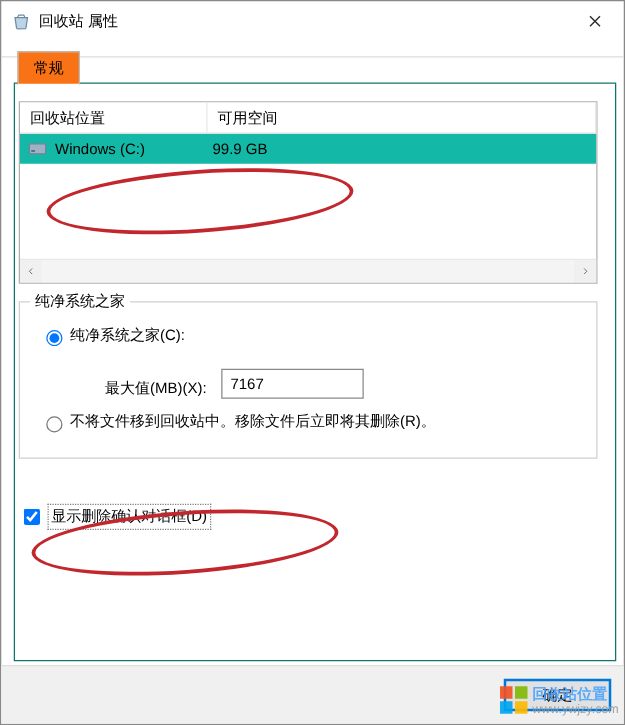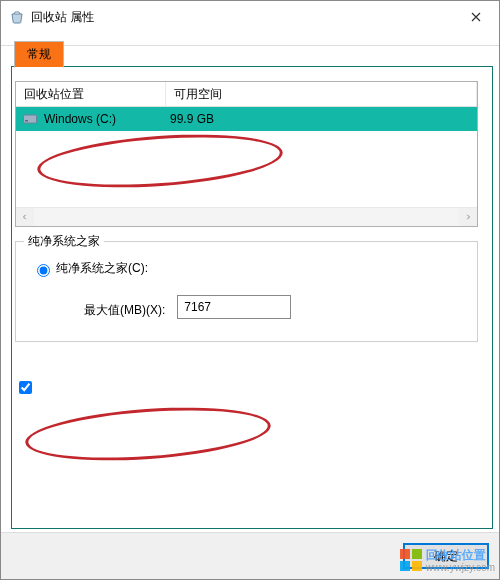--- a/index.html
+++ b/index.html
@@ -113,24 +113,29 @@
         <label class="radio-row">
           <input type="radio" name="sz" checked="" style="">
           <span>纯净系统之家(C):</span>
         </label>
 
         <div class="maxrow">
           <label>最大值(MB)(X):</label>
           <input type="text" value="7167" style="">
         </div>
 
+        <label class="radio-row">
+          <input type="radio" name="sz" style="">
+          <span>不将文件移到回收站中。移除文件后立即将其删除(R)。</span>
+        </label>
       </div>
 
       <label class="chkrow">
         <input type="checkbox" checked="" style="">
+        <span>显示删除确认对话框(D)</span>
       </label>
 
     </div>
   </div>
 
   <div class="footer">
     <button class="btn primary">确定</button>
   </div>
 
   <div class="ellipse el1"></div>

